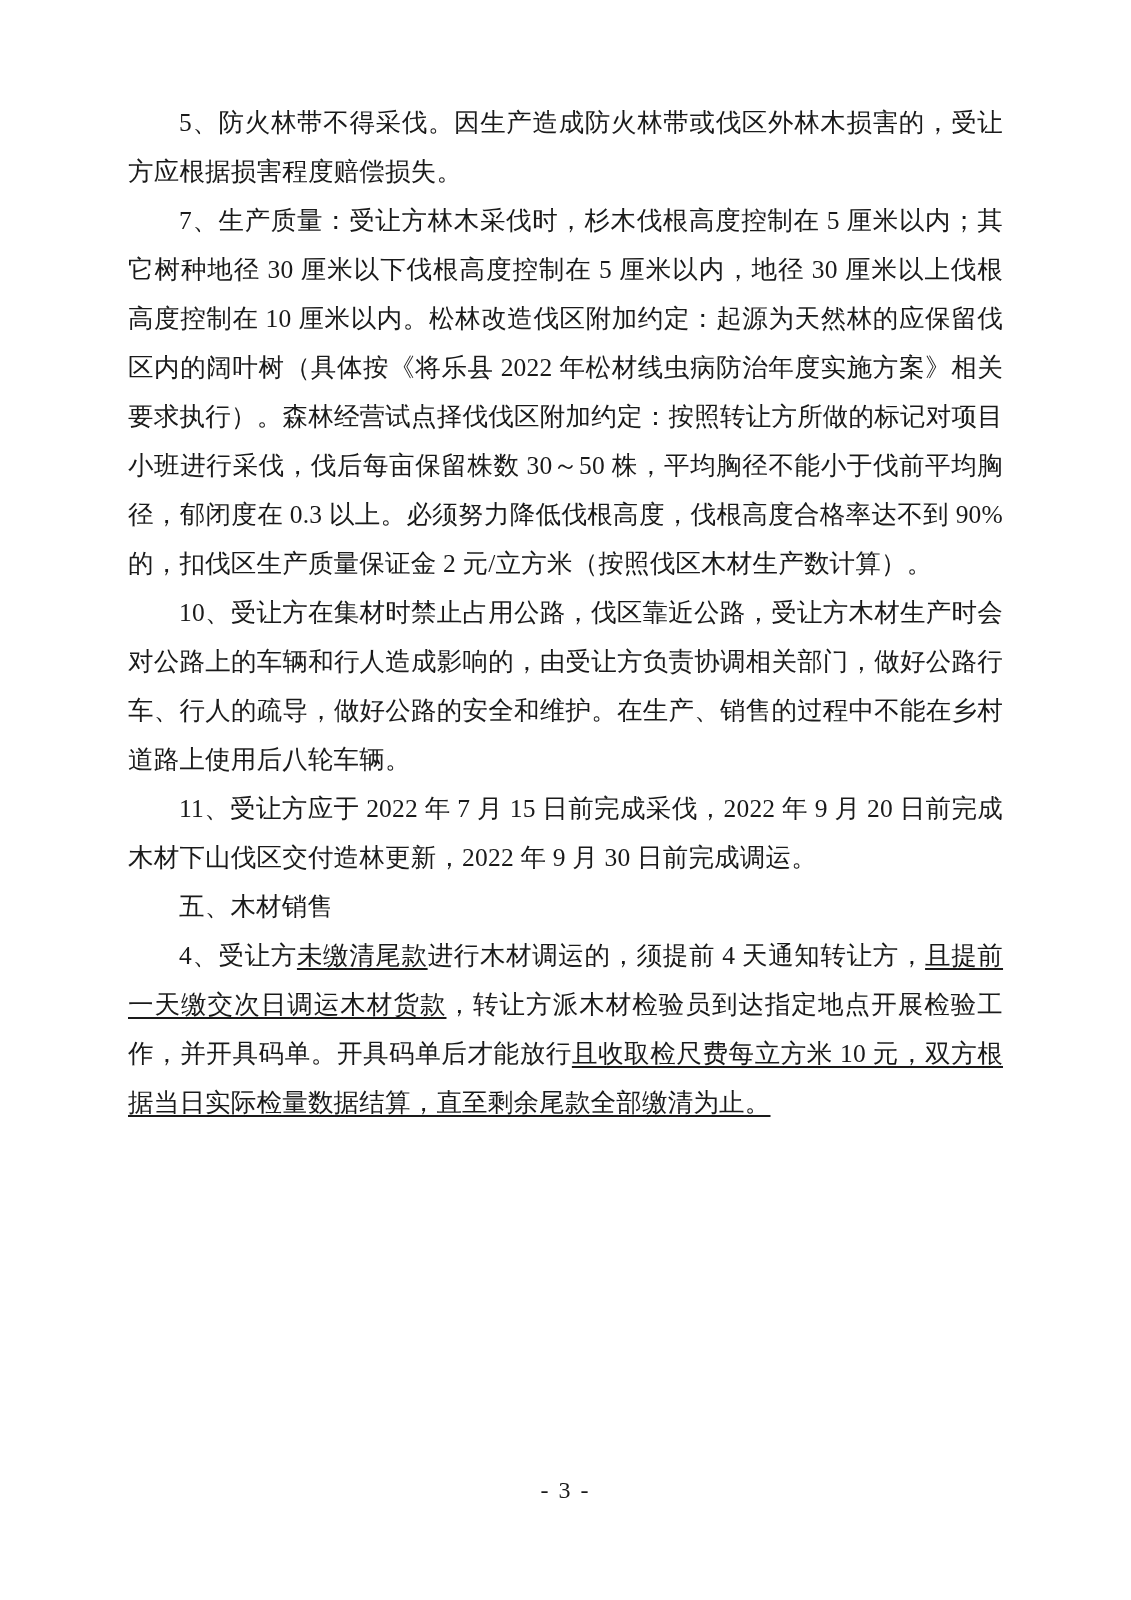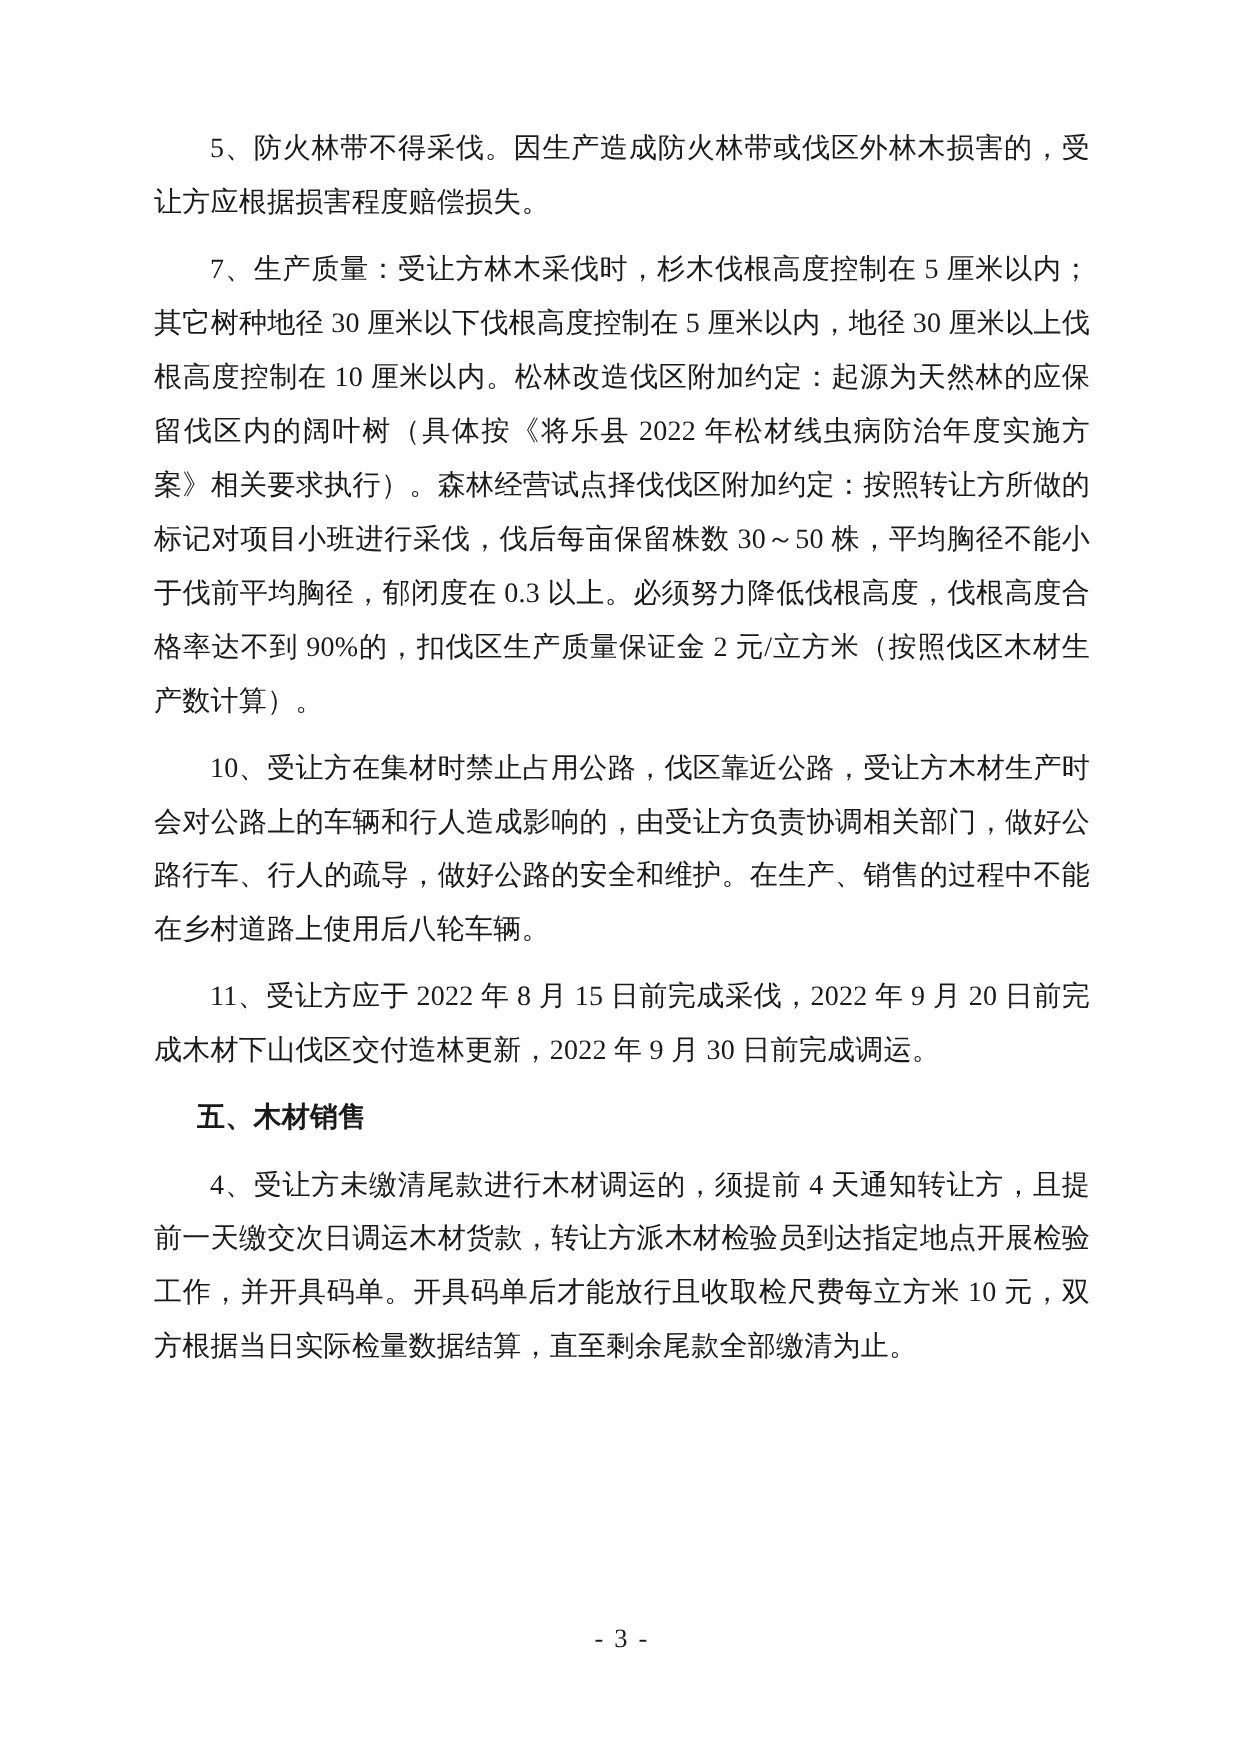--- a/index.html
+++ b/index.html
@@ -25,29 +25,30 @@
     padding: 98px 128px 0 128px;
   }
   .doc-body {
     font-size: 25.5px;
     line-height: 49px;
     text-align: justify;
     text-justify: inter-ideograph;
     letter-spacing: 0.2px;
   }
   p.para {
-    margin: 12px;
+    margin: 0;
     text-indent: 2em;
   }
   p.heading {
     margin: 0;
     text-indent: 2em;
-    font-weight: bold;
+    font-weight: normal;
   }
   .u {
+    text-decoration: underline;
     text-underline-offset: 4px;
   }
   .footer {
     position: absolute;
     left: 0;
     right: 0;
     bottom: 96px;
     text-align: center;
     font-size: 24px;
     letter-spacing: 2px;
@@ -55,18 +56,18 @@
   }
 </style>
 </head>
 <body>
 
 <div class="page">
   <div class="doc-body" id="doc-body">
       <p class="para">5、防火林带不得采伐。因生产造成防火林带或伐区外林木损害的，受让方应根据损害程度赔偿损失。</p>
       <p class="para">7、生产质量：受让方林木采伐时，杉木伐根高度控制在 5 厘米以内；其它树种地径 30 厘米以下伐根高度控制在 5 厘米以内，地径 30 厘米以上伐根高度控制在 10 厘米以内。松林改造伐区附加约定：起源为天然林的应保留伐区内的阔叶树（具体按《将乐县 2022 年松材线虫病防治年度实施方案》相关要求执行）。森林经营试点择伐伐区附加约定：按照转让方所做的标记对项目小班进行采伐，伐后每亩保留株数 30～50 株，平均胸径不能小于伐前平均胸径，郁闭度在 0.3 以上。必须努力降低伐根高度，伐根高度合格率达不到 90%的，扣伐区生产质量保证金 2 元/立方米（按照伐区木材生产数计算）。</p>
       <p class="para">10、受让方在集材时禁止占用公路，伐区靠近公路，受让方木材生产时会对公路上的车辆和行人造成影响的，由受让方负责协调相关部门，做好公路行车、行人的疏导，做好公路的安全和维护。在生产、销售的过程中不能在乡村道路上使用后八轮车辆。</p>
-      <p class="para">11、受让方应于 2022 年 8 月 15 日前完成采伐，2022 年 9 月 20 日前完成木材下山伐区交付造林更新，2022 年 9 月 30 日前完成调运。</p>
+      <p class="para">11、受让方应于 2022 年 7 月 15 日前完成采伐，2022 年 9 月 20 日前完成木材下山伐区交付造林更新，2022 年 9 月 30 日前完成调运。</p>
       <p class="heading">五、木材销售</p>
       <p class="para"><span>4、受让方</span><span class="u">未缴清尾款</span><span>进行木材调运的，须提前 4 天通知转让方，</span><span class="u">且提前一天缴交次日调运木材货款</span><span>，转让方派木材检验员到达指定地点开展检验工作，并开具码单。开具码单后才能放行</span><span class="u">且收取检尺费每立方米 10 元，双方根据当日实际检量数据结算，直至剩余尾款全部缴清为止。</span></p>
     </div>
   <div class="footer">- 3 -</div>
 </div>
 
 </body></html>

